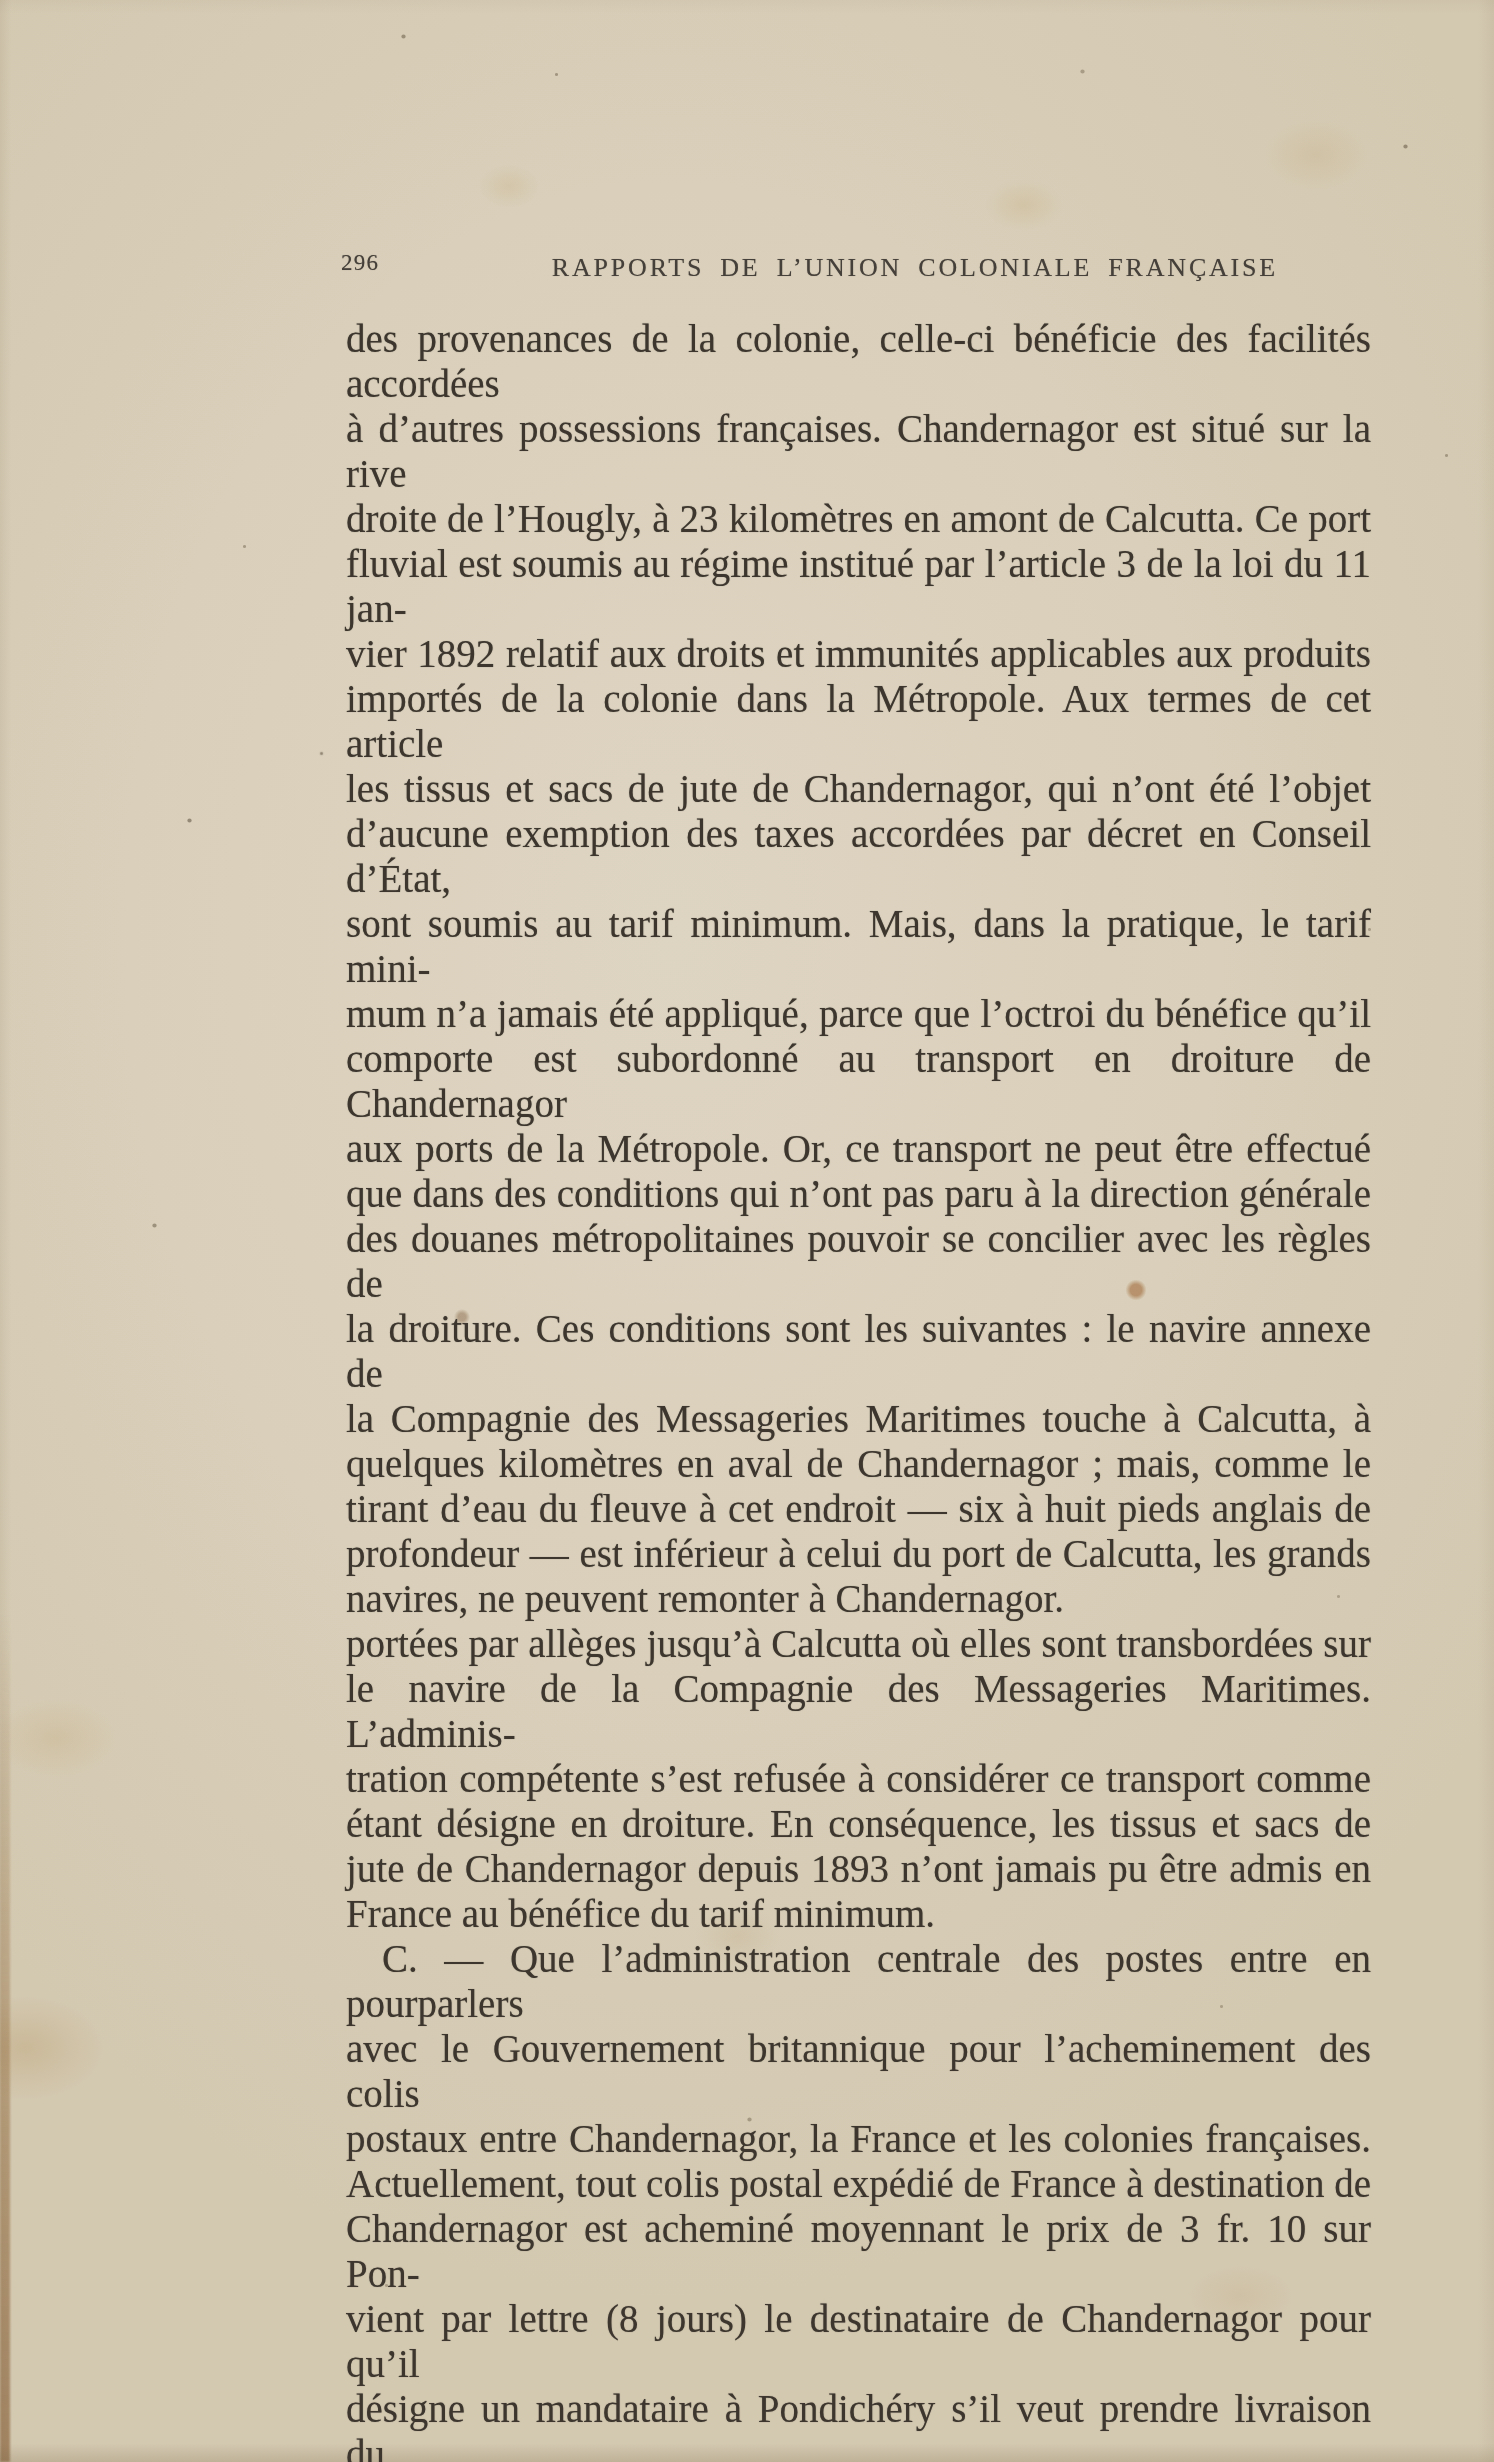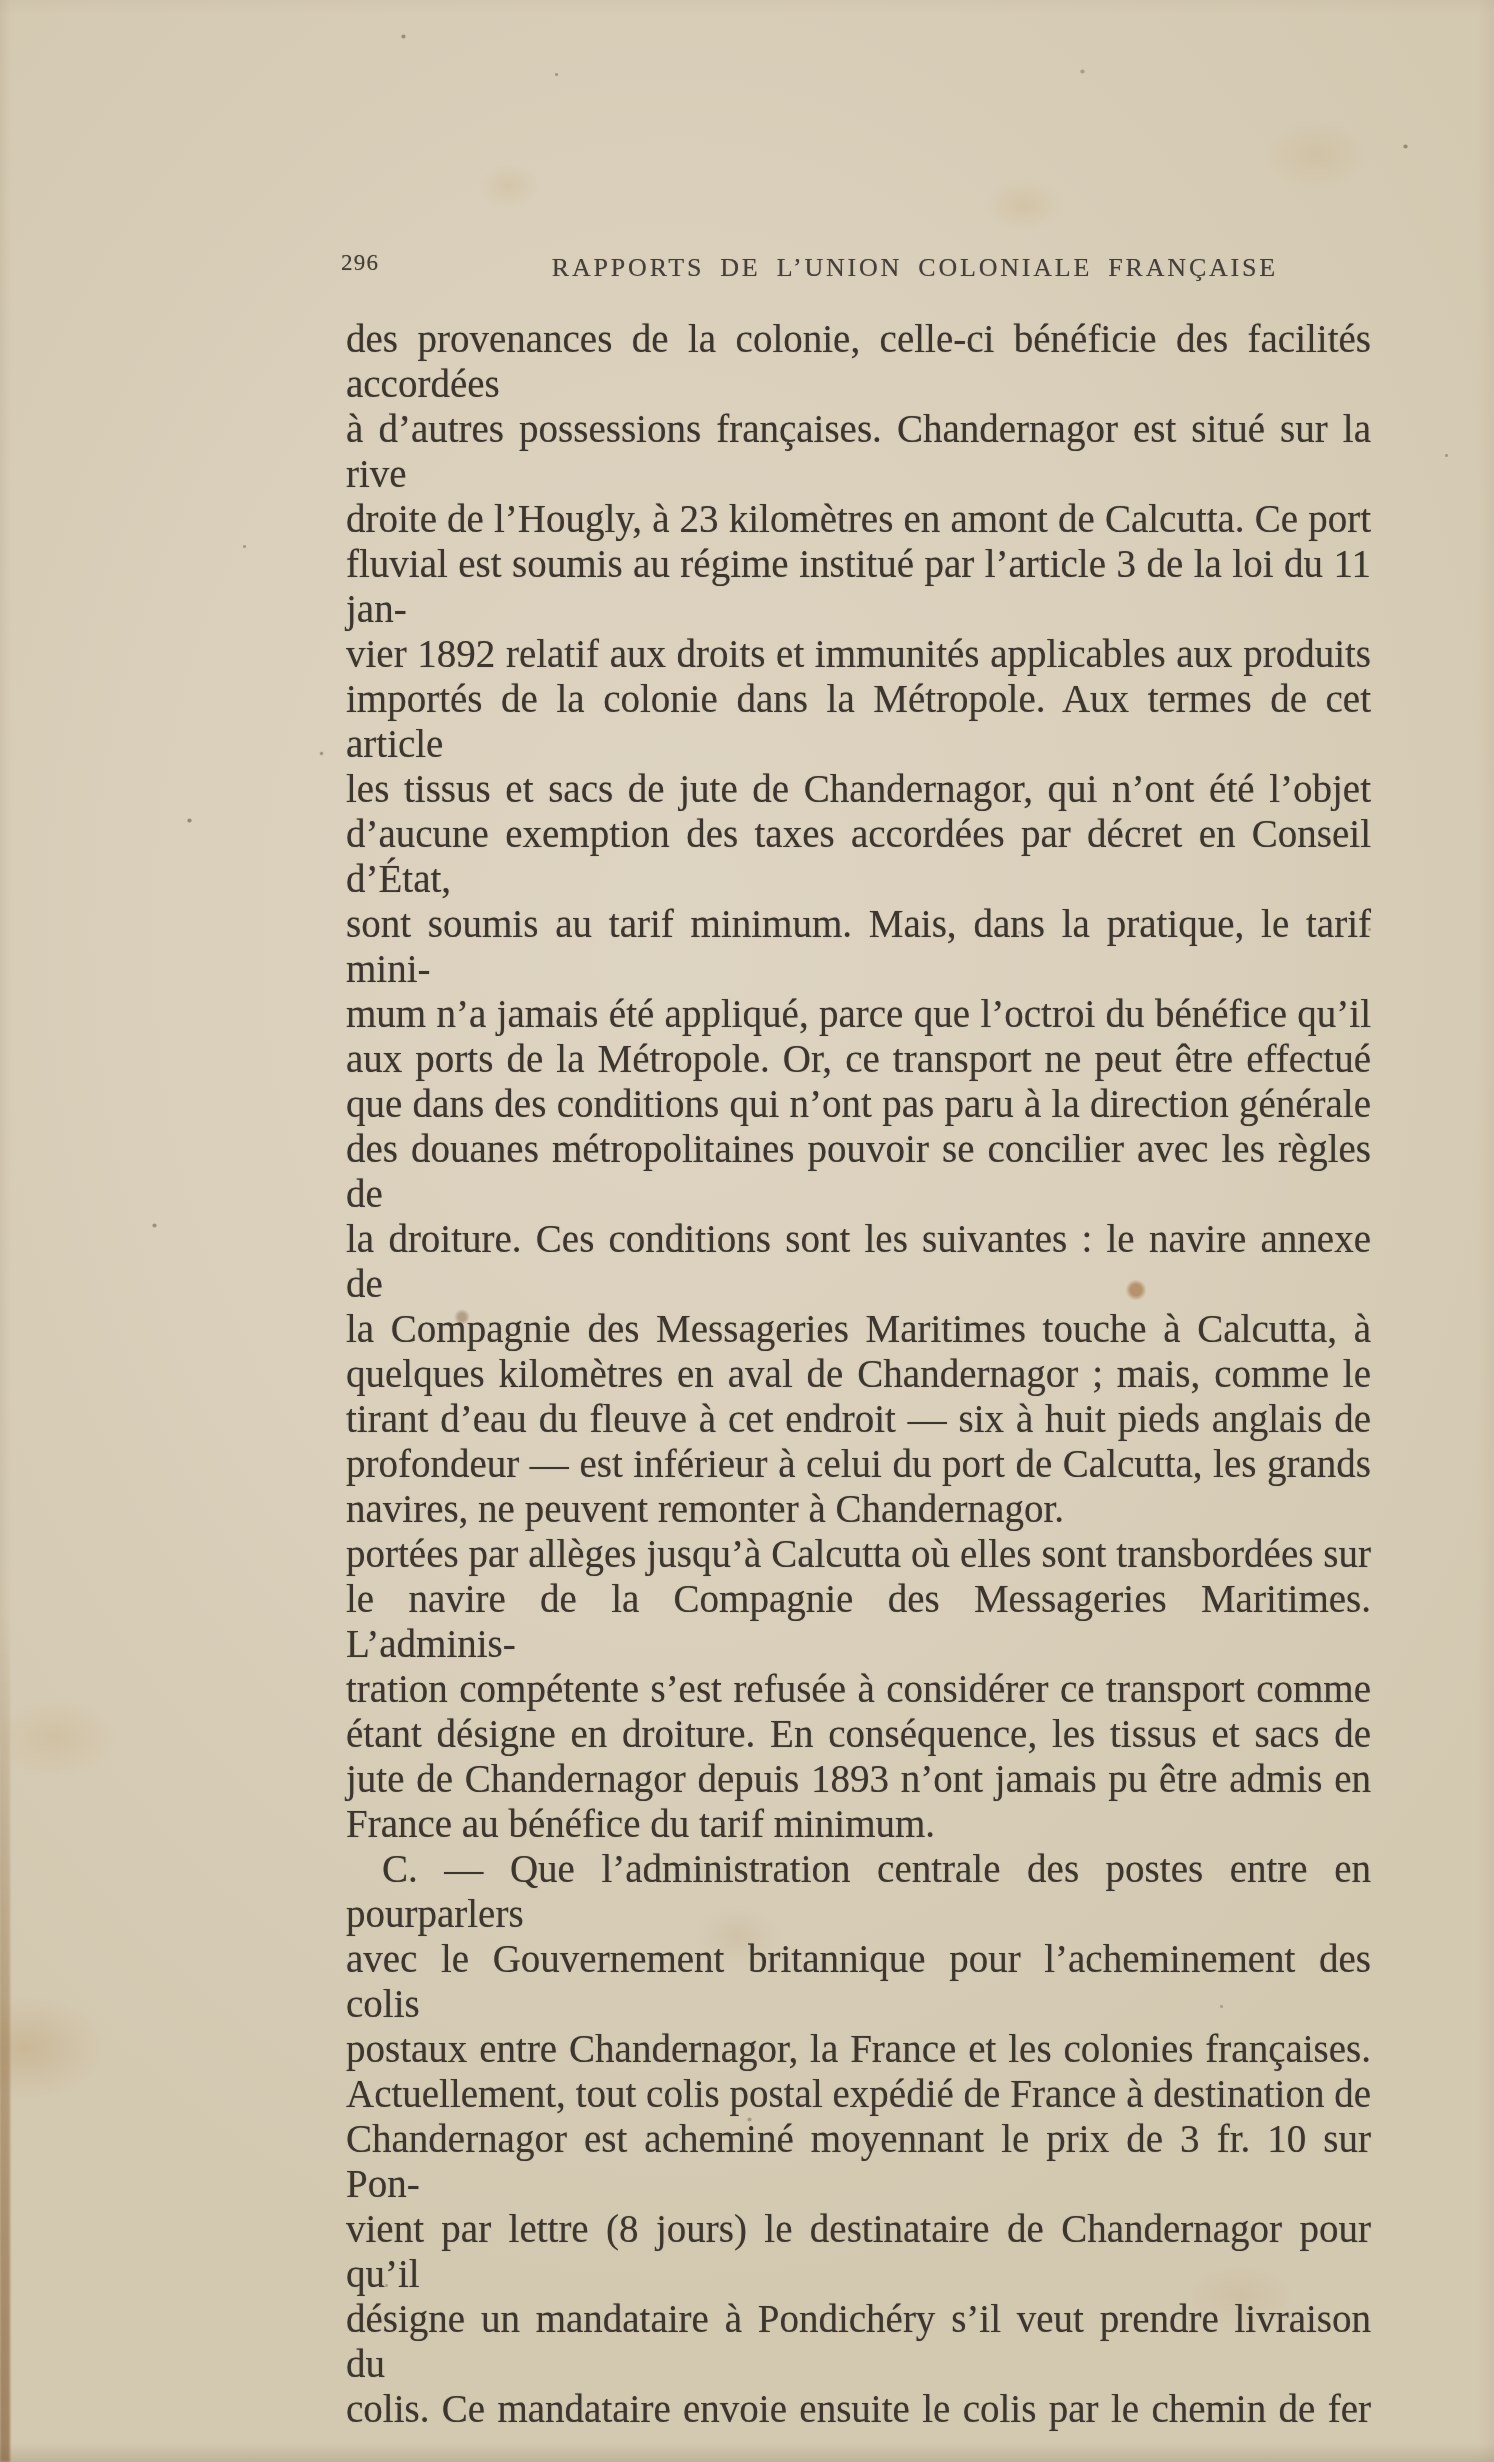--- a/index.html
+++ b/index.html
@@ -116,20 +116,21 @@
         <div class="line">des provenances de la colonie, celle-ci bénéficie des facilités accordées</div>
         <div class="line">à d’autres possessions françaises. Chandernagor est situé sur la rive</div>
         <div class="line">droite de l’Hougly, à 23 kilomètres en amont de Calcutta. Ce port</div>
         <div class="line">fluvial est soumis au régime institué par l’article 3 de la loi du 11 jan-</div>
         <div class="line">vier 1892 relatif aux droits et immunités applicables aux produits</div>
         <div class="line">importés de la colonie dans la Métropole. Aux termes de cet article</div>
         <div class="line">les tissus et sacs de jute de Chandernagor, qui n’ont été l’objet</div>
         <div class="line">d’aucune exemption des taxes accordées par décret en Conseil d’État,</div>
         <div class="line">sont soumis au tarif minimum. Mais, dans la pratique, le tarif mini-</div>
         <div class="line">mum n’a jamais été appliqué, parce que l’octroi du bénéfice qu’il</div>
+        <div class="line">comporte est subordonné au transport en droiture de Chandernagor</div>
         <div class="line">aux ports de la Métropole. Or, ce transport ne peut être effectué</div>
         <div class="line">que dans des conditions qui n’ont pas paru à la direction générale</div>
         <div class="line">des douanes métropolitaines pouvoir se concilier avec les règles de</div>
         <div class="line">la droiture. Ces conditions sont les suivantes : le navire annexe de</div>
         <div class="line">la Compagnie des Messageries Maritimes touche à Calcutta, à</div>
         <div class="line">quelques kilomètres en aval de Chandernagor ; mais, comme le</div>
         <div class="line">tirant d’eau du fleuve à cet endroit — six à huit pieds anglais de</div>
         <div class="line">profondeur — est inférieur à celui du port de Calcutta, les grands</div>
         <div class="line last">navires, ne peuvent remonter à Chandernagor.</div>
       </div>

